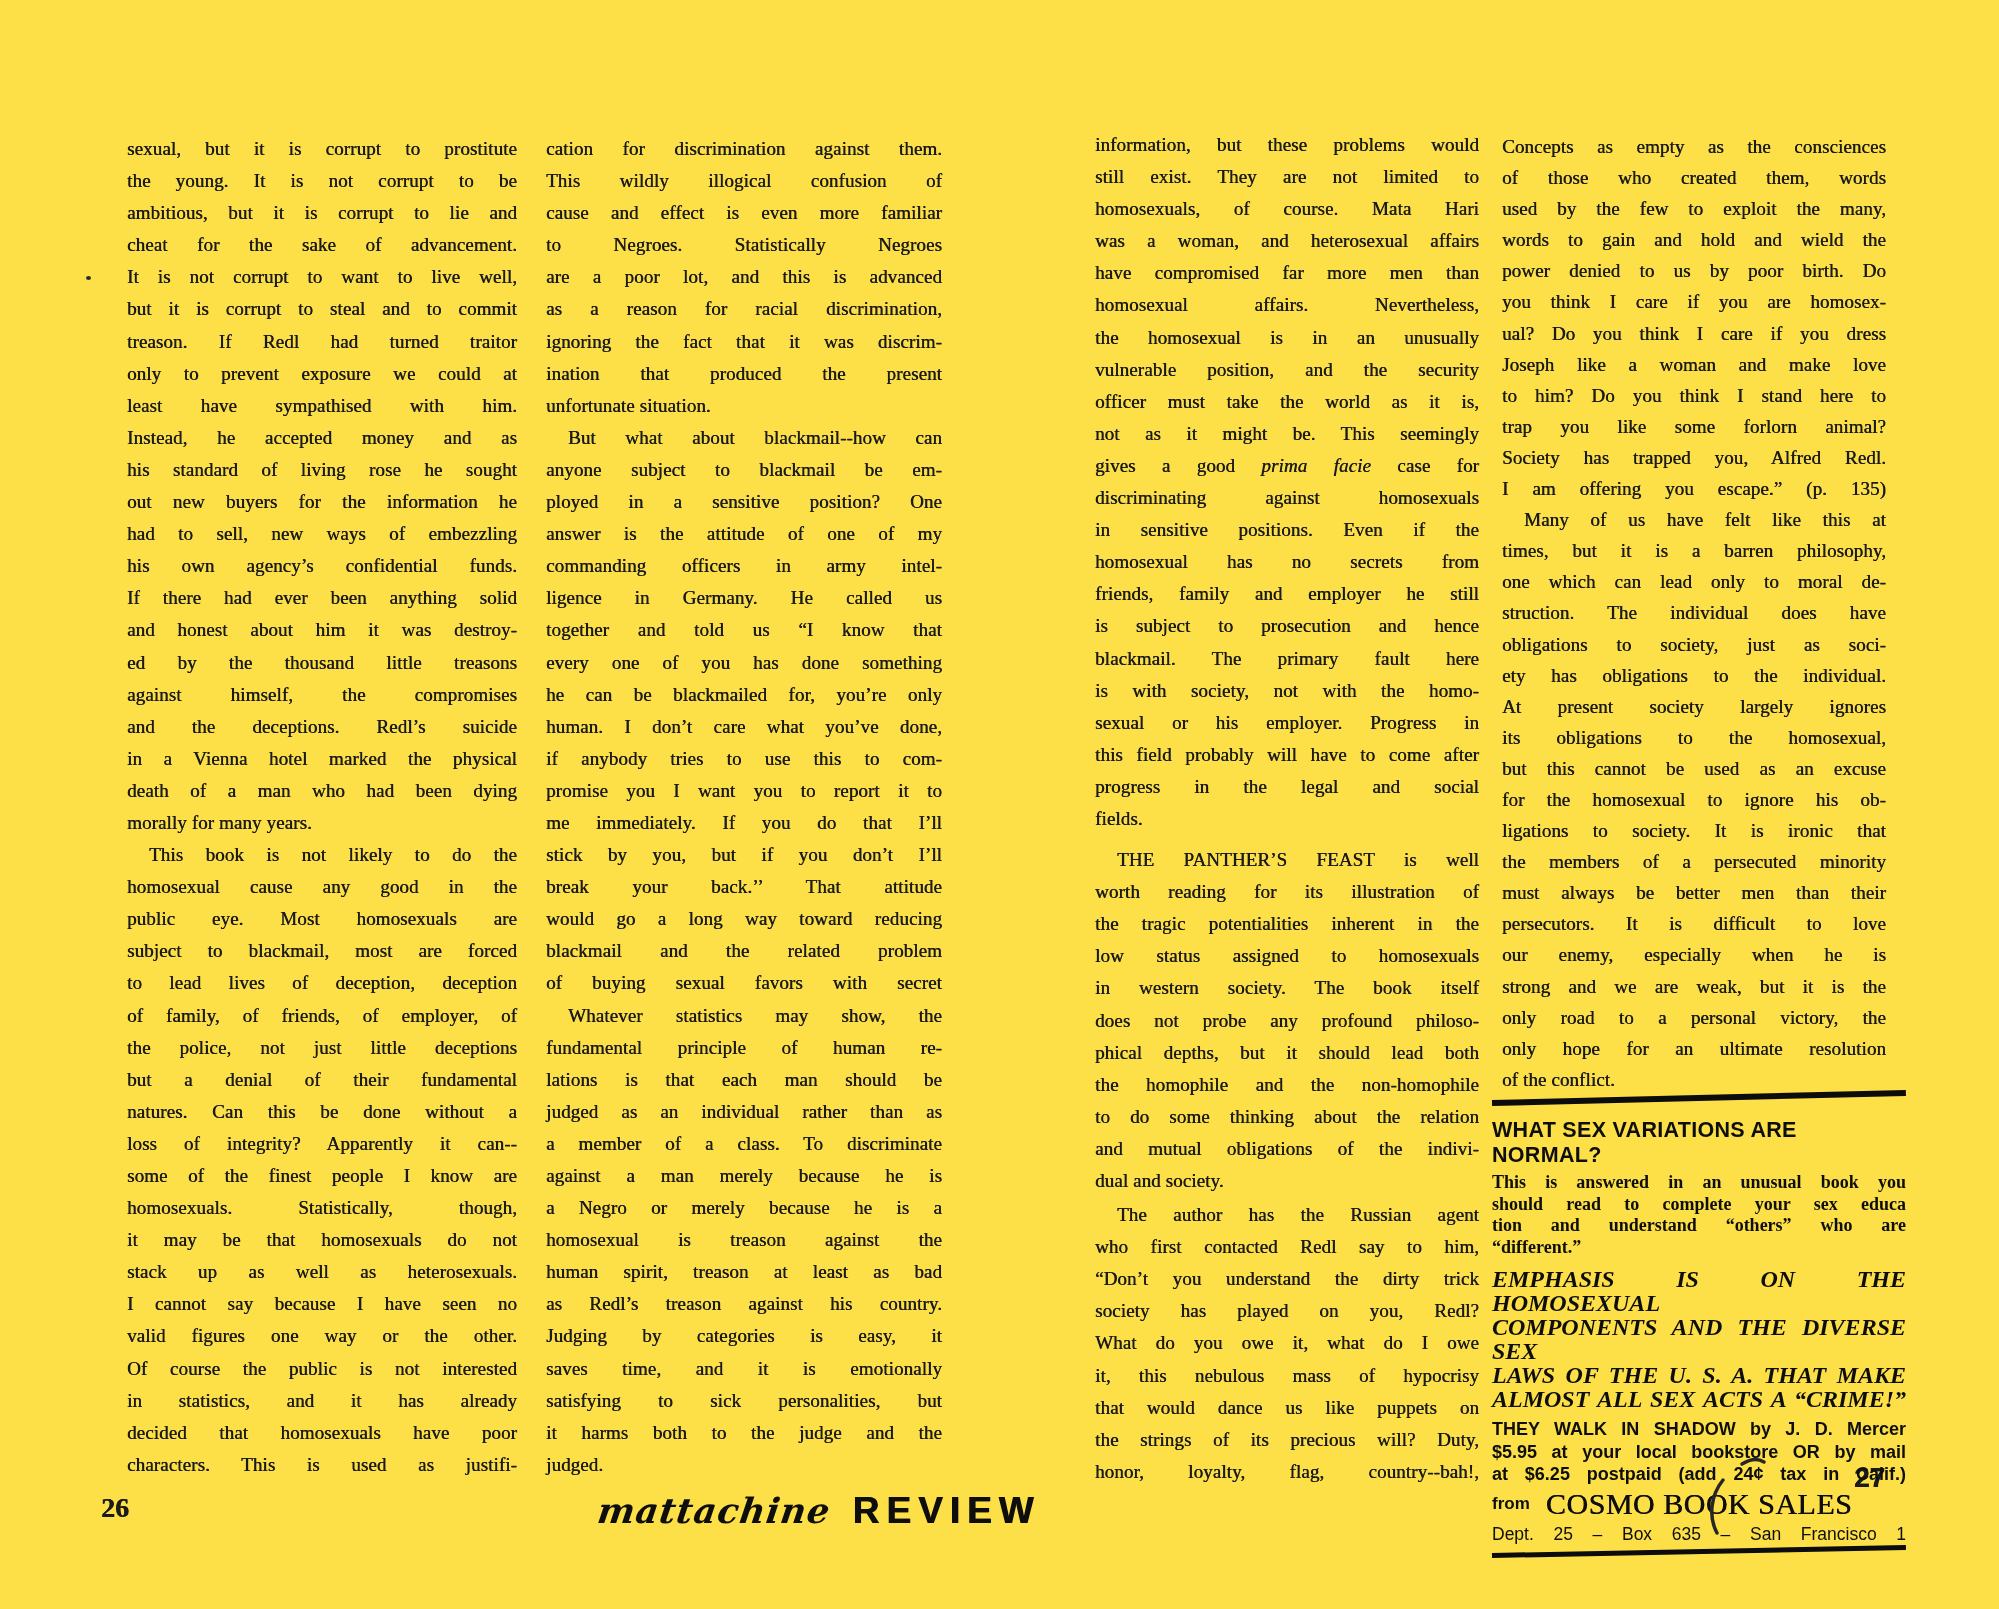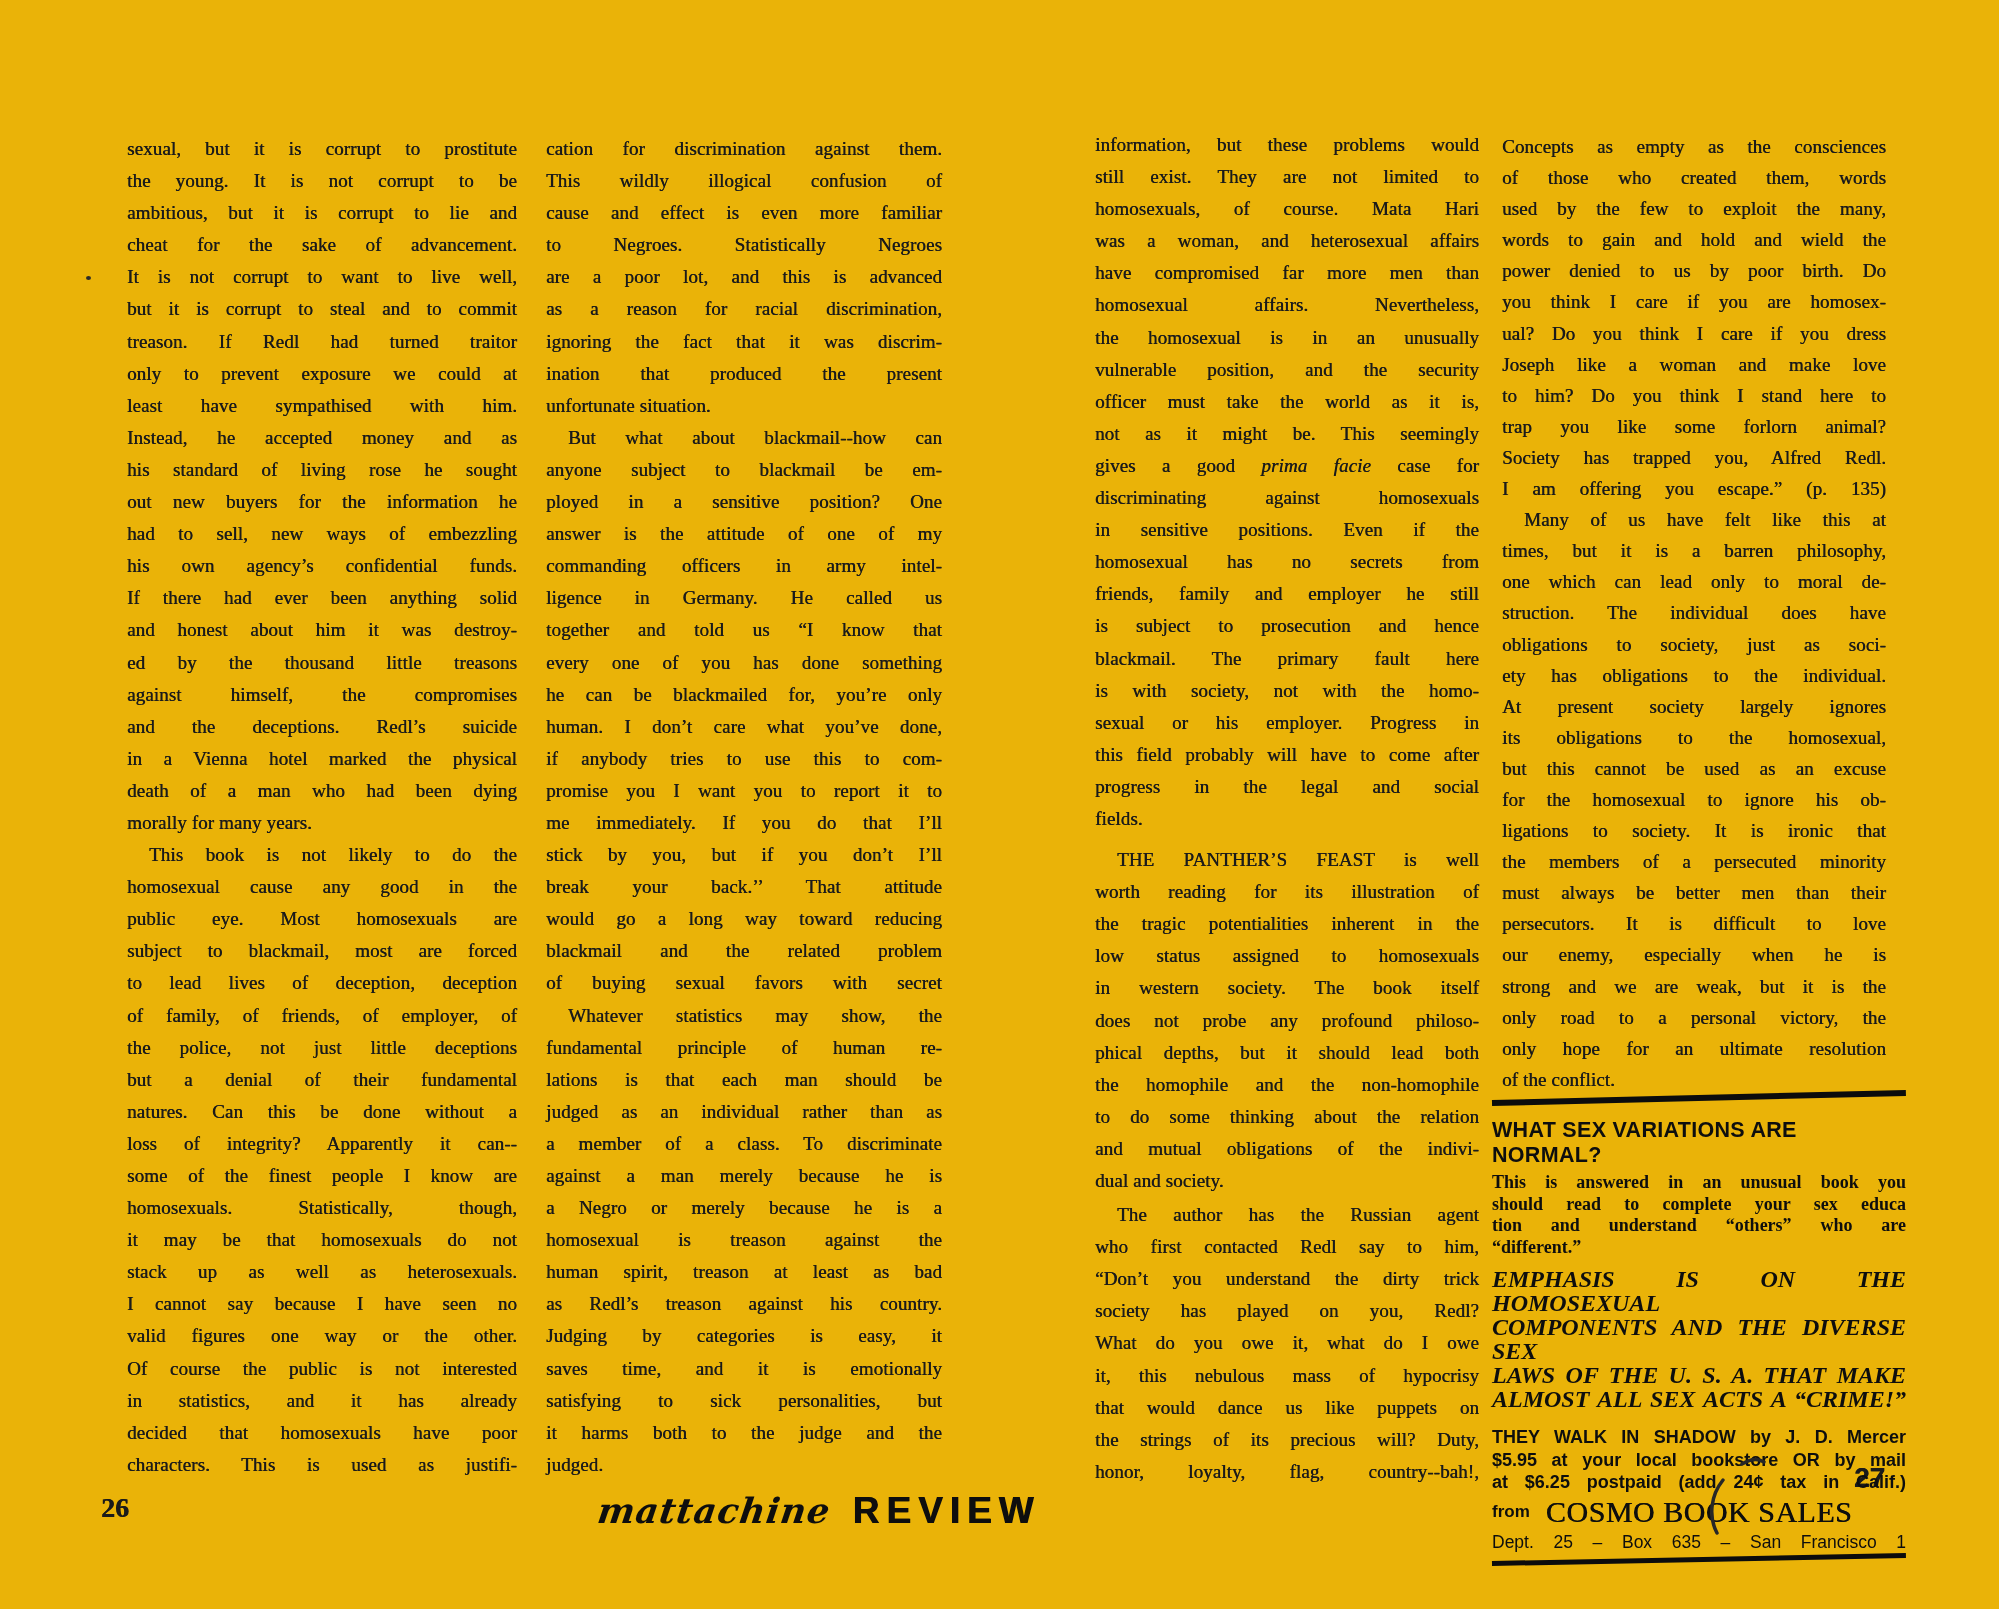--- a/index.html
+++ b/index.html
@@ -1,16 +1,16 @@
 <!DOCTYPE html>
 <html><head>
 <meta charset="utf-8">
 <style>
   html,body{margin:0;padding:0;background:#e8e7e4;}
-  .canvas{position:relative;width:1999px;height:1609px;background:#eab308;overflow:hidden;
+  .canvas{position:relative;width:1999px;height:1609px;background:#fde047;overflow:hidden;
           font-family:"Liberation Serif",serif;color:#1b1b1b;}
   .col{position:absolute;font-size:19px;line-height:32.1px;letter-spacing:0.1px;
        text-shadow:0.4px 0 0 currentColor;}
   .col .ln{text-align:justify;text-align-last:justify;}
   .para.ind .ln:first-child{text-indent:22px;}
   .para.lastleft .ln:last-child{text-align-last:left;}
   .col-1{left:127px;top:133px;width:390px;}
   .col-2{left:546px;top:133px;width:396px;}
   .col-3{left:1095px;top:129px;width:384px;}
   .col-4{left:1502px;top:131px;width:384px;line-height:31.1px;}
@@ -28,21 +28,21 @@
   .ad-rule-bottom{height:5px;margin-top:8px;transform:rotate(-1.1deg);}
   .ad-headline{margin-top:12px;font-family:"Liberation Sans",sans-serif;font-weight:900;
                font-size:21.5px;letter-spacing:0.3px;}
   .ad-body{margin-top:4px;}
   .ad-body .adln{font-family:"Liberation Serif",serif;font-weight:bold;font-size:18px;
                  line-height:21.5px;text-align:justify;text-align-last:justify;}
   .ad-body .adln:last-child{text-align-last:left;}
   .ad-emph{margin-top:9px;}
   .ad-emph .adln{font-family:"Liberation Serif",serif;font-style:italic;font-weight:bold;
                  font-size:24px;line-height:24px;text-align:justify;text-align-last:justify;}
-  .ad-offer{margin-top:15px;}
+  .ad-offer{margin-top:7px;}
   .ad-offer .adln{font-family:"Liberation Sans",sans-serif;font-weight:bold;font-size:18px;
                   line-height:22.5px;text-align:justify;text-align-last:justify;}
   .ad-pub-row{display:flex;align-items:center;margin-top:1px;}
   .ad-from{font-family:"Liberation Sans",sans-serif;font-weight:bold;font-size:17px;}
   .ad-pub{font-family:"Liberation Serif",serif;font-size:30px;margin-left:16px;letter-spacing:0.5px;
           text-shadow:0.5px 0 0 currentColor;}
   .ad-addr{font-family:"Liberation Sans",sans-serif;font-weight:normal;font-size:17.5px;margin-top:3px;
            text-align:justify;text-align-last:justify;}
   .ink-speck{position:absolute;left:86px;top:276px;width:5px;height:4px;background:#2a2a2a;border-radius:50%;}
   .pen-mark{position:absolute;left:1670px;top:1440px;}

